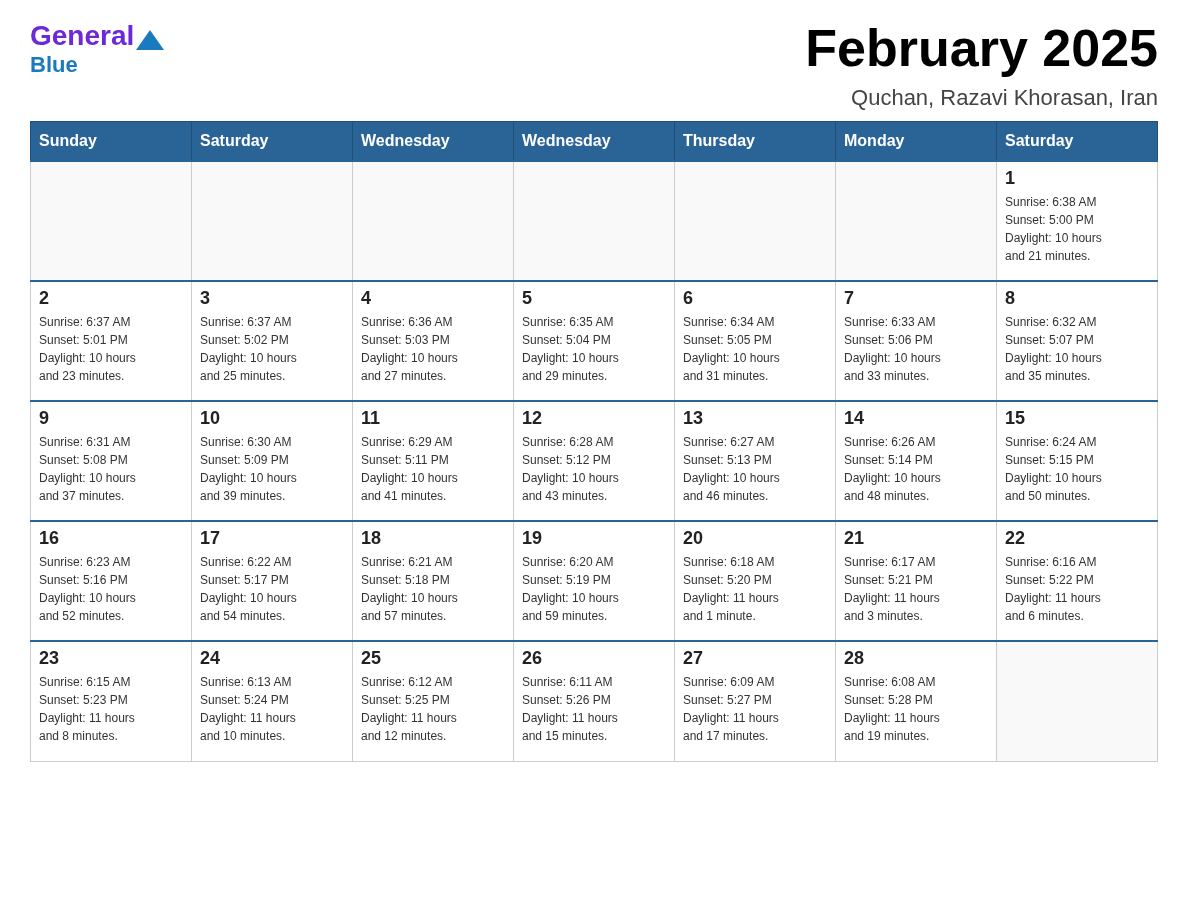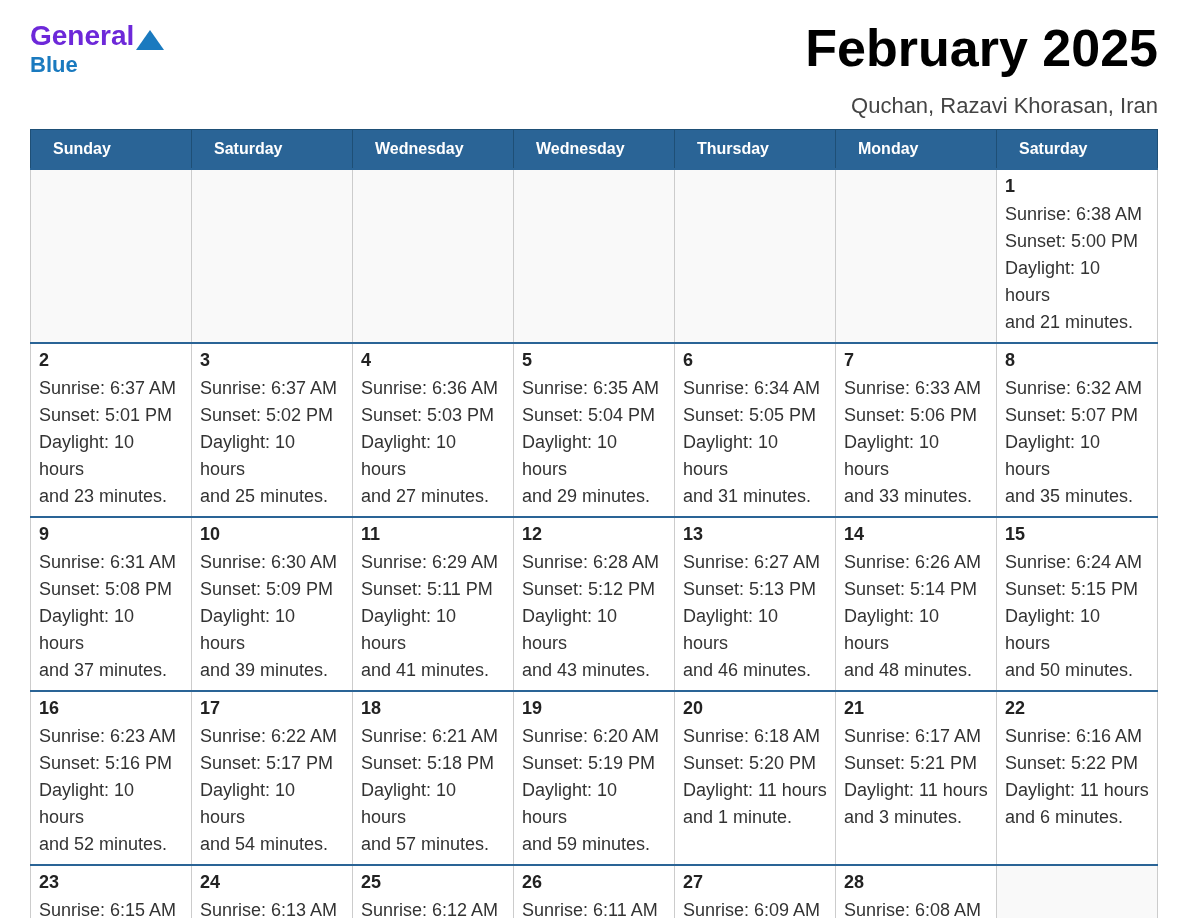--- a/index.html
+++ b/index.html
@@ -51,53 +51,53 @@
     }
     .month-title {
       font-size: 52px;
       font-weight: bold;
       color: #000000;
       line-height: 1.1;
     }
     .location {
       font-size: 22px;
       color: #444;
-      margin-top: 16px;
+      margin-top: 8px;
     }
     .calendar {
       width: 100%;
       border-collapse: collapse;
       margin-top: 10px;
     }
     .calendar th {
       background-color: #2a6496;
       color: #fff;
       font-size: 16px;
       font-weight: bold;
-      padding: 10px 22px;
+      padding: 10px 8px;
       text-align: left;
       border: 1px solid #1e4f76;
     }
     .calendar td {
       vertical-align: top;
       border: 1px solid #ccc;
       padding: 6px 8px;
       width: 14.28%;
       min-height: 110px;
       height: 120px;
     }
     .day-number {
       font-size: 18px;
       font-weight: bold;
       color: #222;
       display: block;
       margin-bottom: 4px;
     }
     .day-info {
-      font-size: 18px;
+      font-size: 12px;
       color: #333;
       line-height: 1.5;
     }
     .empty-cell {
       background: #f9f9f9;
     }
     .week-row td {
       border-top: 2px solid #2a6496;
     }
   </style>

